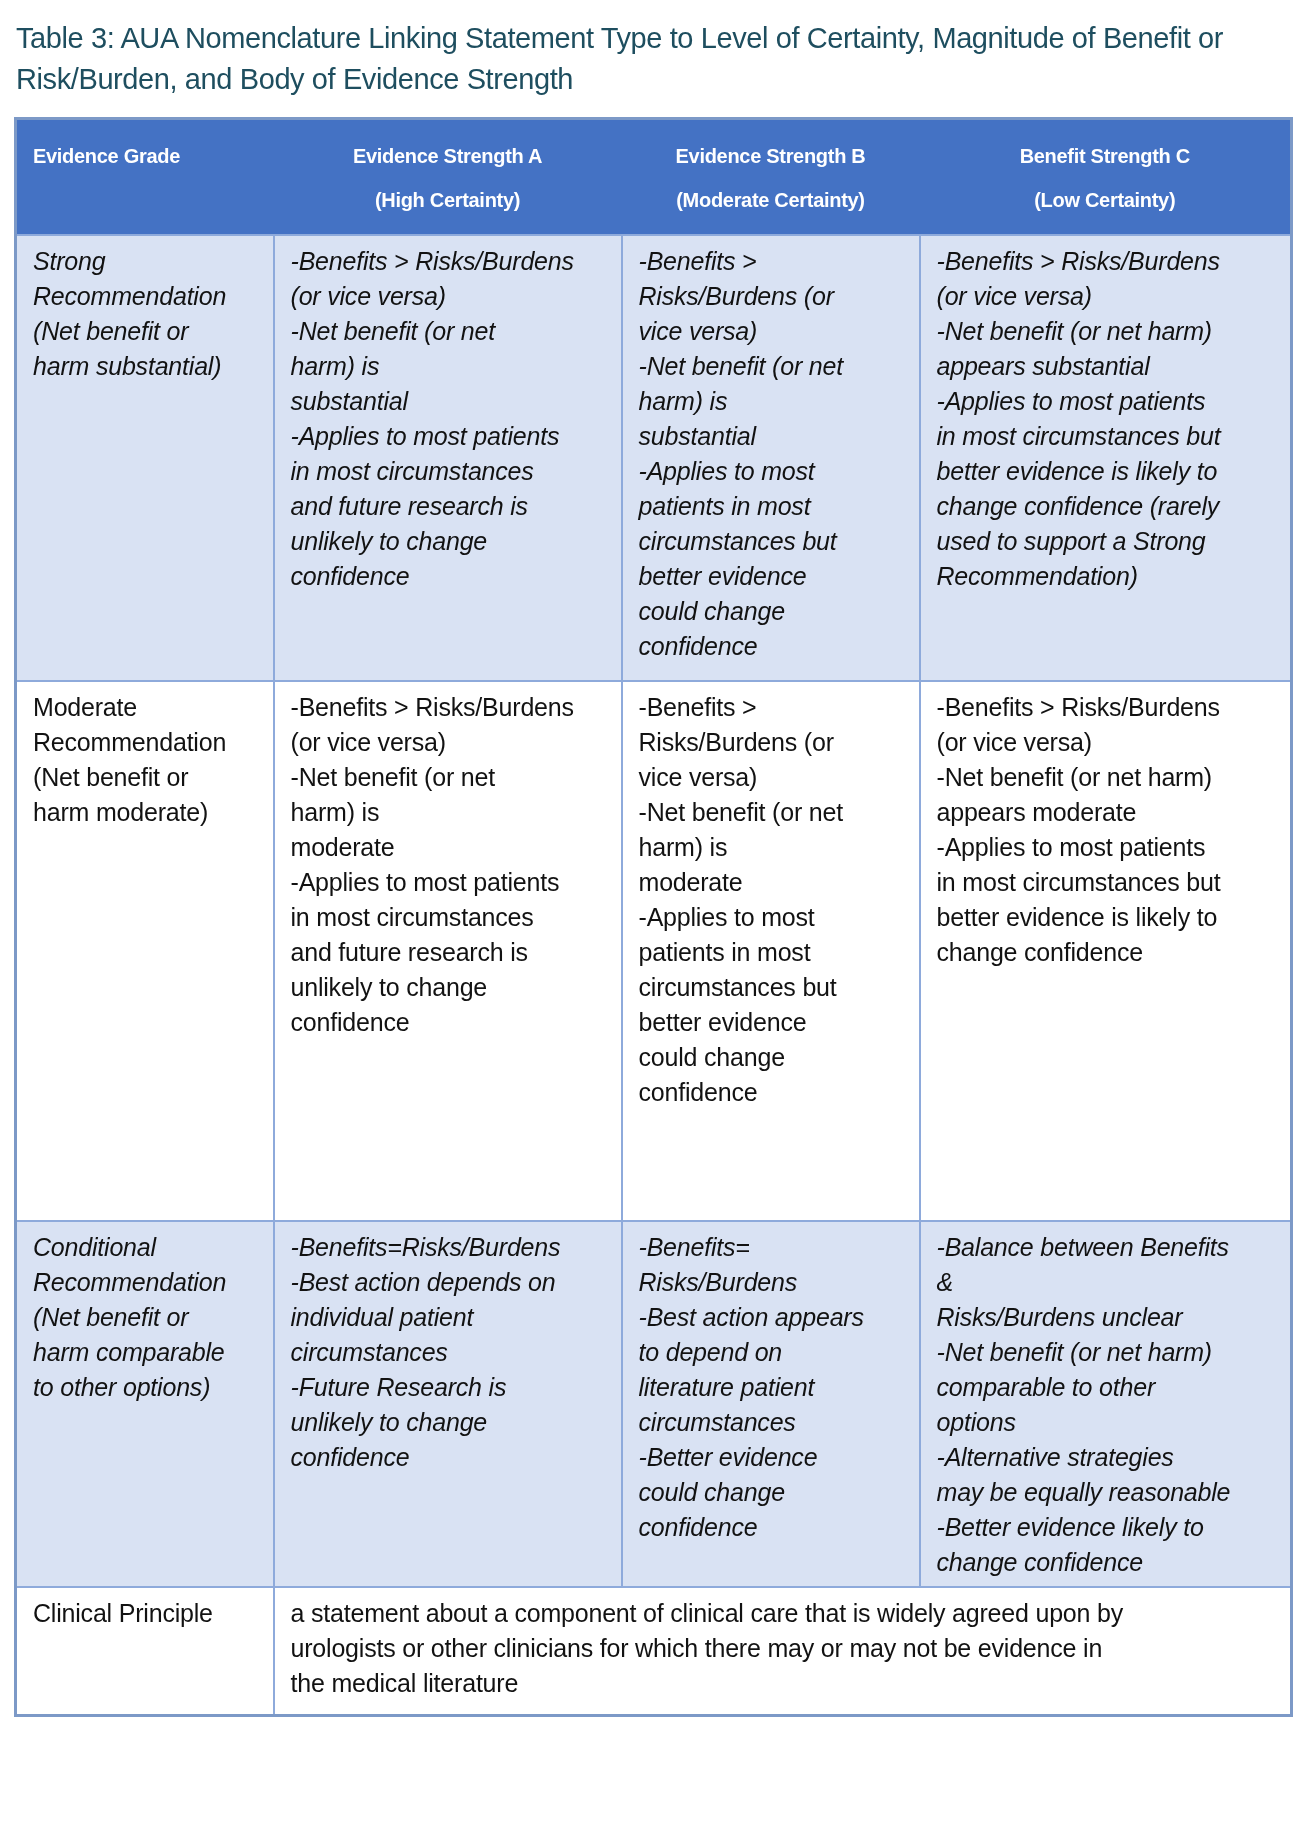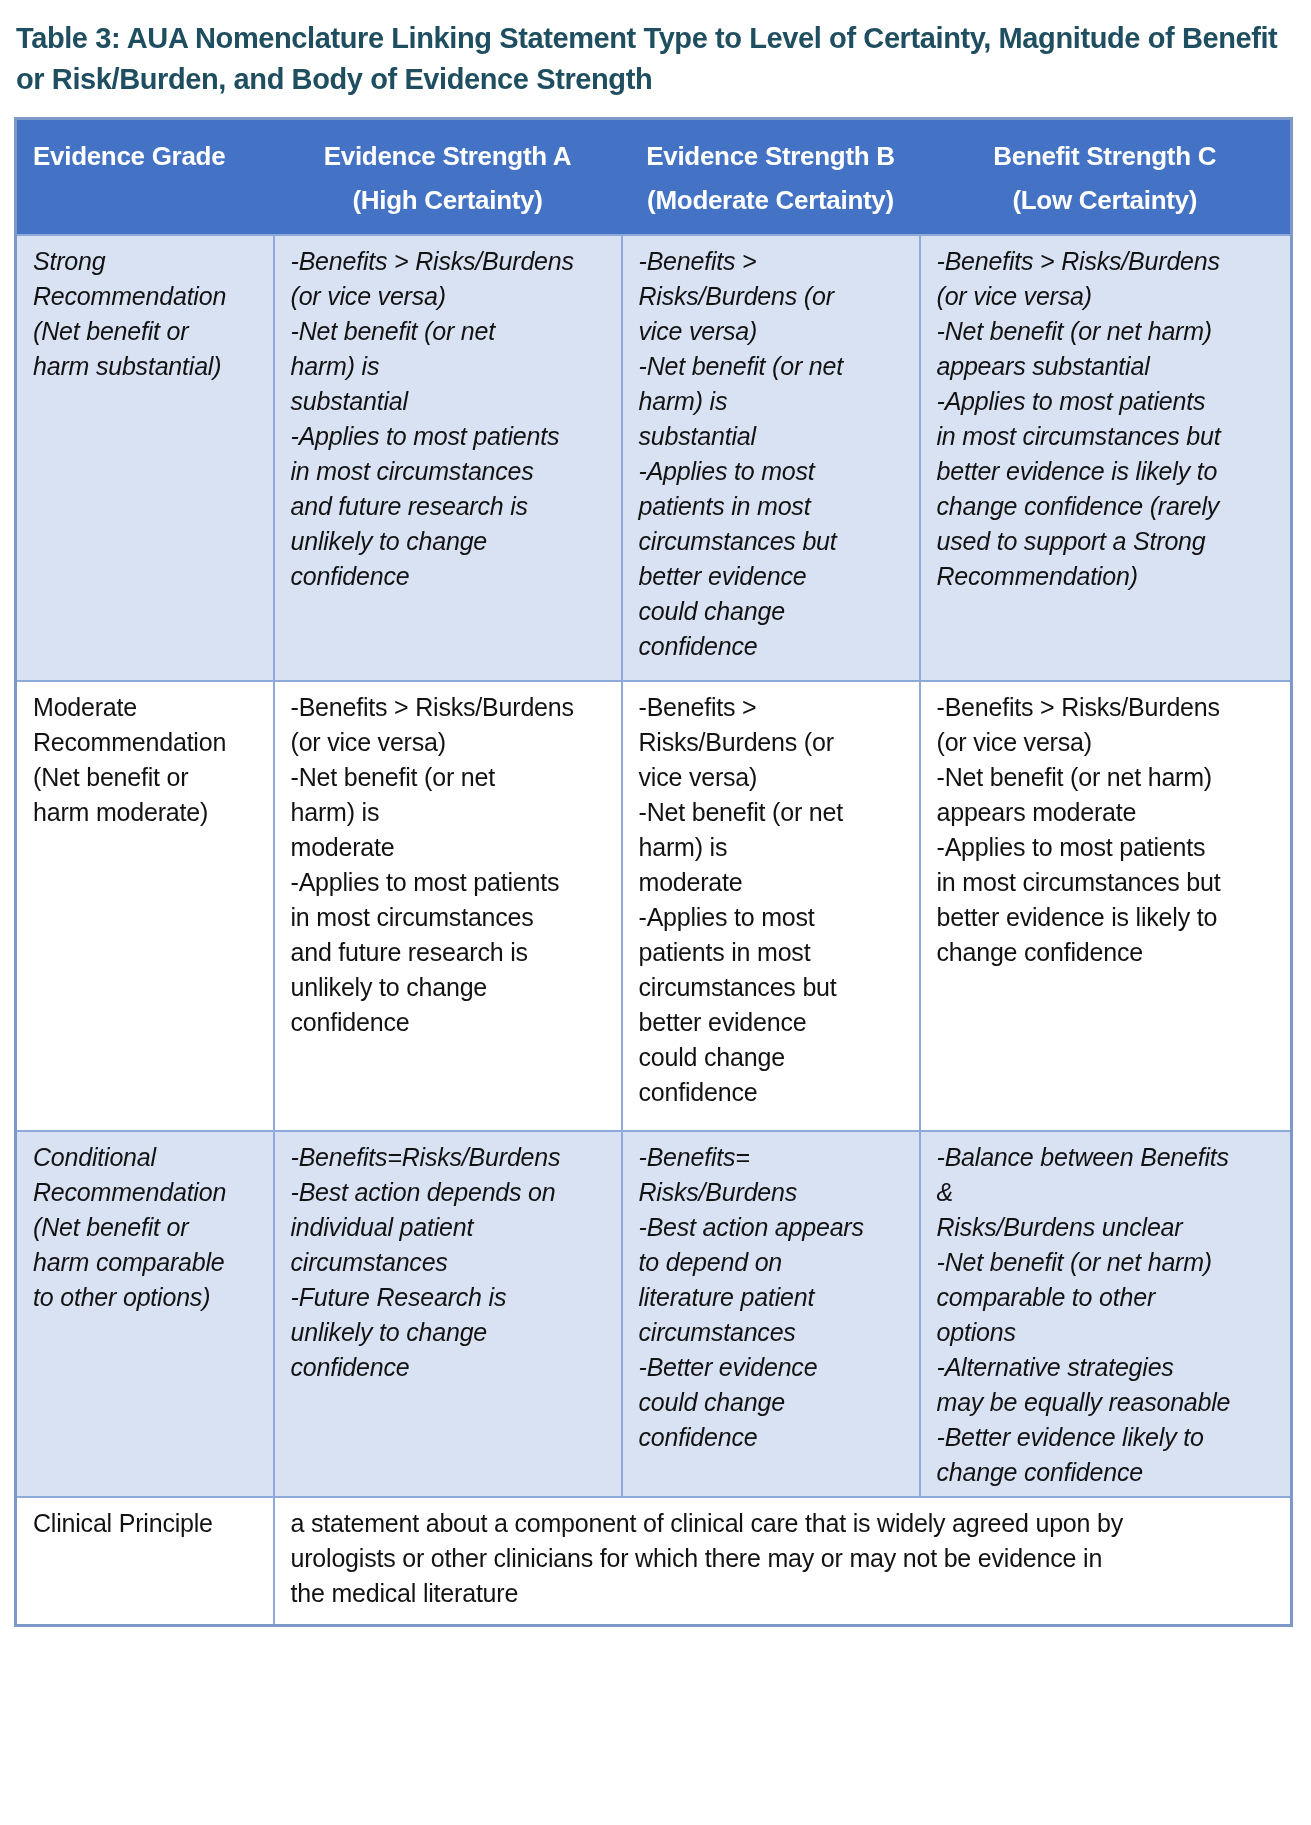--- a/index.html
+++ b/index.html
@@ -14,40 +14,40 @@
   .page {
     width: 1311px;
     height: 1825px;
     position: relative;
   }
   .doc-title {
     margin: 18px 20px 0 16px;
     width: 1270px;
     color: #1E4E5F;
     font-size: 29px;
-    font-weight: 700;
+    font-weight: 400;
     line-height: 41px;
     letter-spacing: -0.4px;
   }
   table.aua-table {
     margin: 17px 0 0 14px;
     width: 1276px;
     border-collapse: collapse;
     table-layout: fixed;
     border: 3px solid #7C99C7;
   }
   table.aua-table col.c1 { width: 258px; }
   table.aua-table col.c2 { width: 348px; }
   table.aua-table col.c3 { width: 298px; }
   table.aua-table col.c4 { width: 372px; }
 
   table.aua-table th {
     background: #4472C4;
     color: #ffffff;
-    font-size: 26px;
+    font-size: 20px;
     font-weight: bold;
     line-height: 44px;
     letter-spacing: -0.3px;
     vertical-align: top;
     text-align: center;
     white-space: pre-line;
     padding: 14px 10px 12px 10px;
     border: none;
     height: 105px;
     box-sizing: border-box;
@@ -64,21 +64,21 @@
     letter-spacing: -0.2px;
     white-space: pre-line;
     overflow-wrap: break-word;
     padding: 8px 8px 6px 16px;
     border: 2px solid #8EAADB;
     box-sizing: border-box;
   }
   tr.band td { background: #D9E2F3; font-style: italic; }
   tr.plain td { background: #ffffff; }
   tr.r1 { height: 446px; }
-  tr.r2 { height: 450px; }
+  tr.r2 { height: 540px; }
   tr.r3 { height: 296px; }
   tr.r4 { height: 128px; }
   tr.r5 { height: 146px; }
   td.def {
     line-height: 47px;
     letter-spacing: -0.3px;
     padding-top: 10px;
   }
 </style>
 </head>

